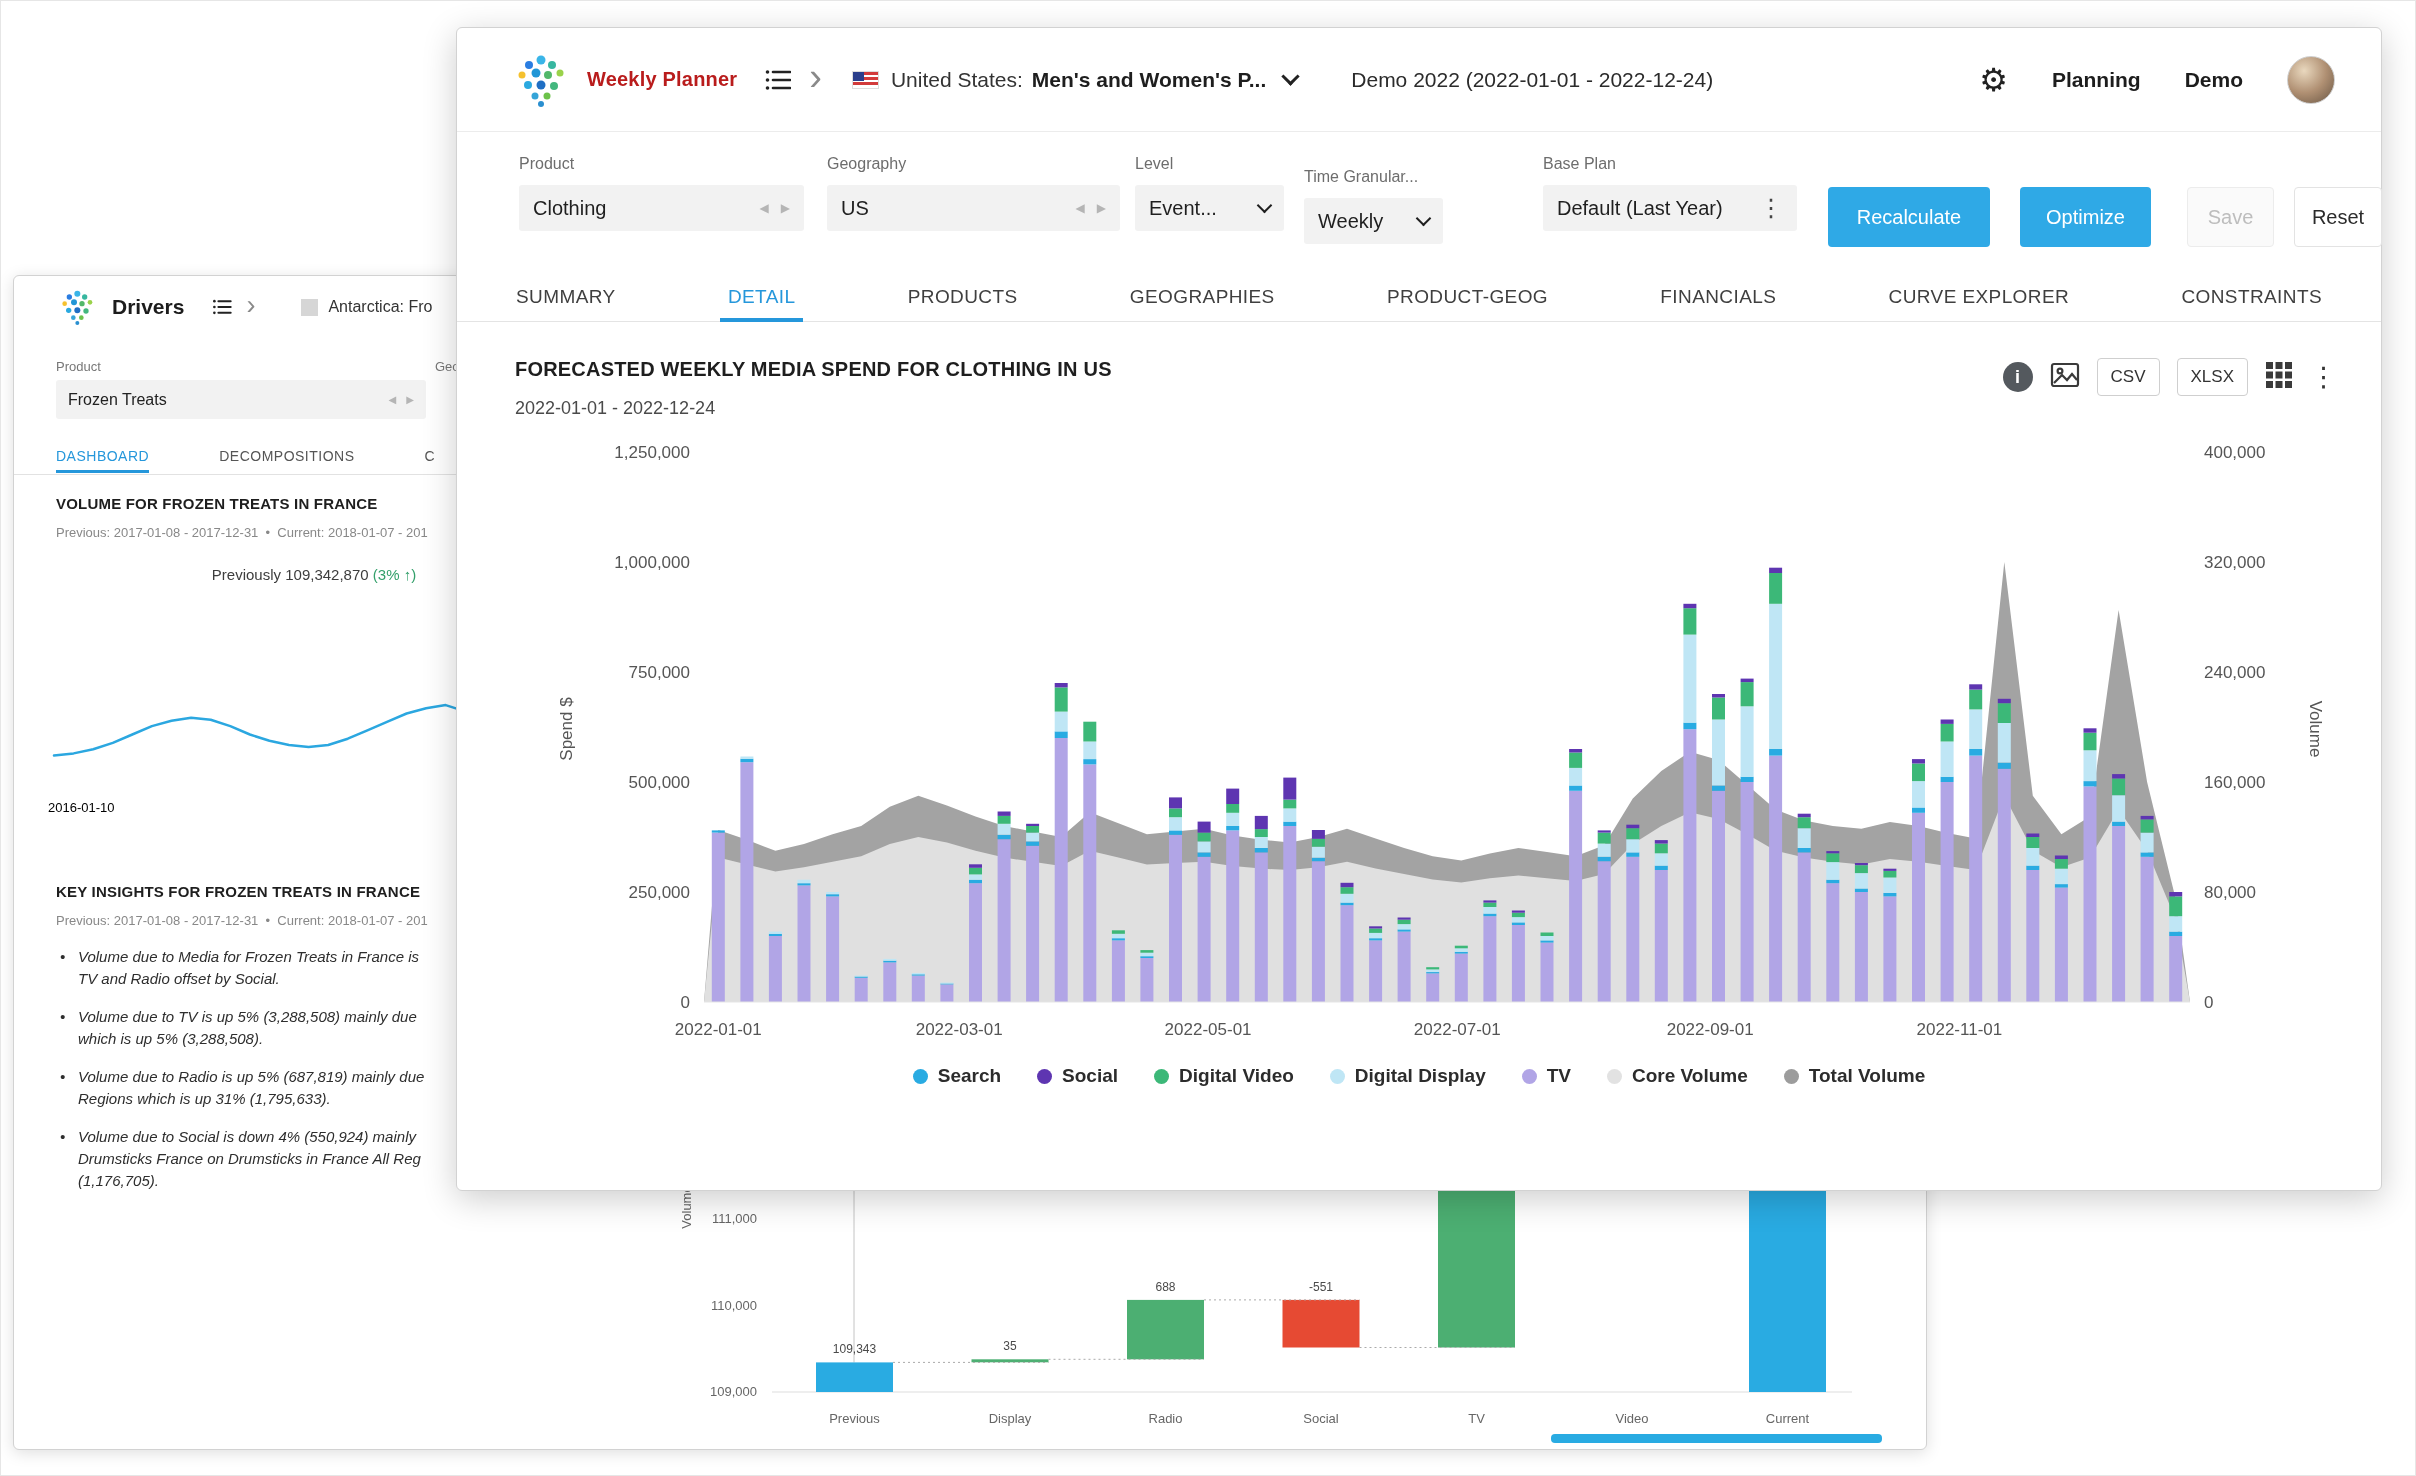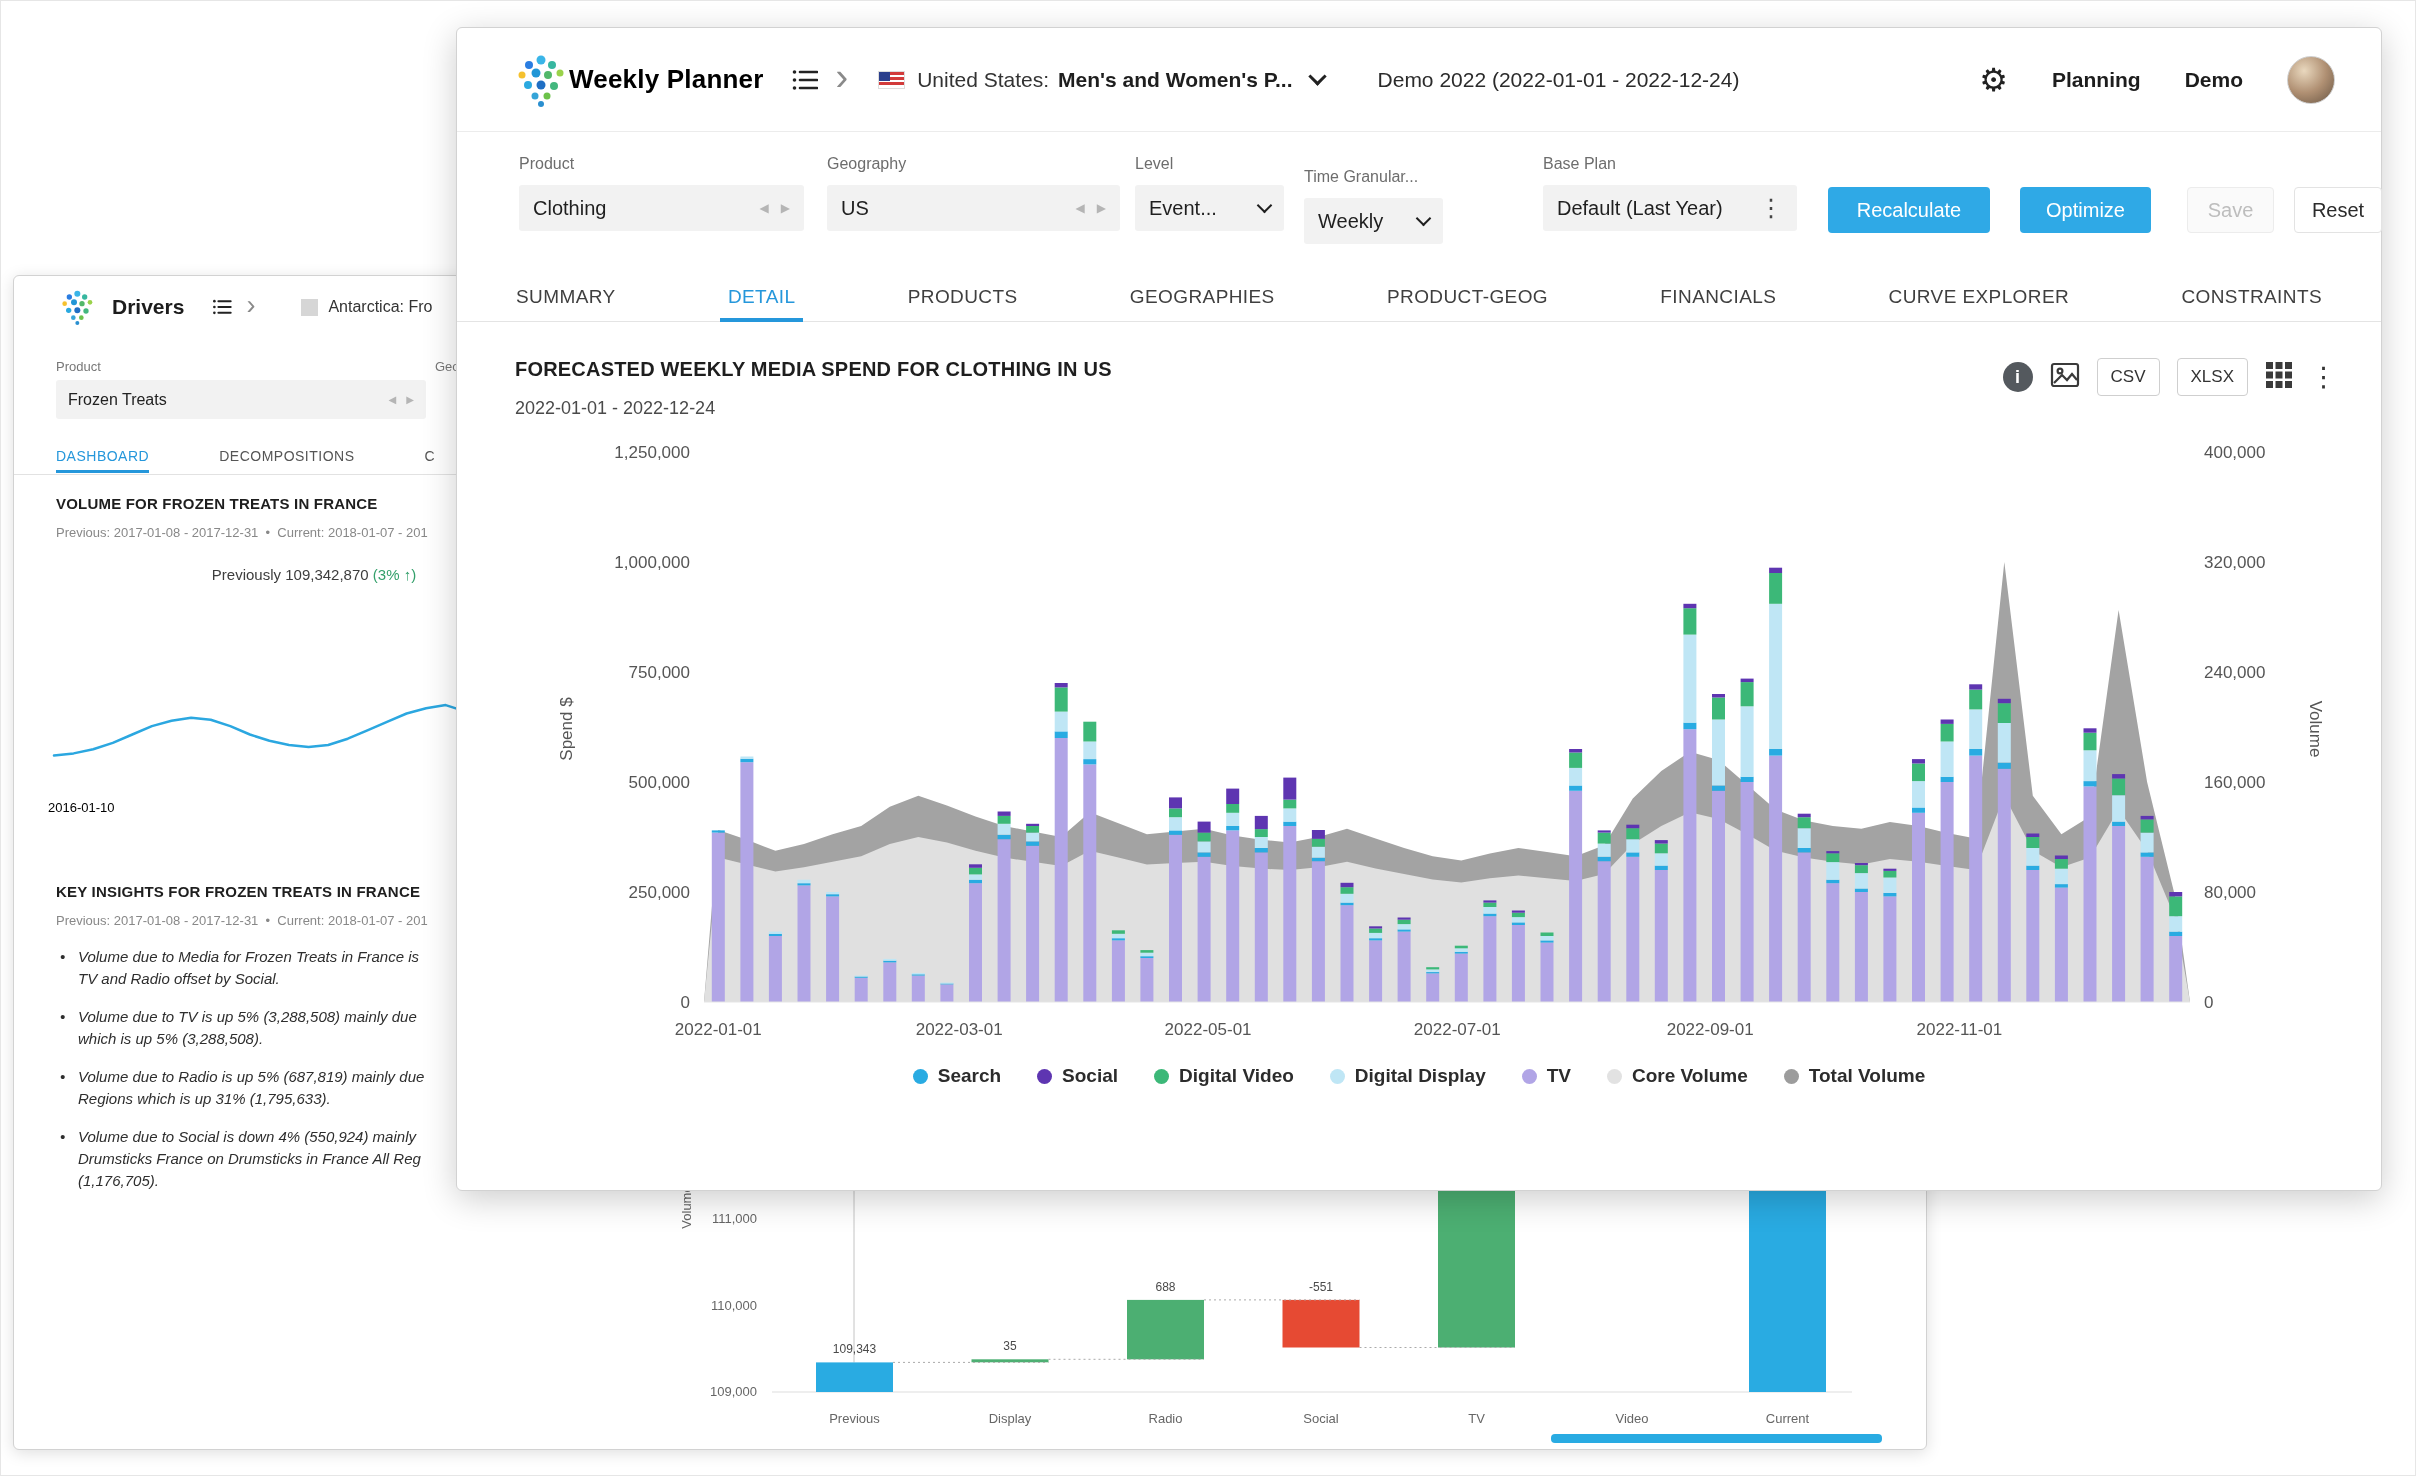--- a/index.html
+++ b/index.html
@@ -6,21 +6,21 @@
   html,body { width:2416px; height:1476px; }
   body { font-family:"Liberation Sans", sans-serif; background:#fff; position:relative; }
   .canvas { position:relative; width:2416px; height:1476px; background:#fff; overflow:hidden; border:1px solid #e6e6e6; }
 
   .window { position:absolute; background:#fff; border:1px solid #d2d2d2; border-radius:6px; }
   #drivers-window { left:12px; top:274px; width:1914px; height:1175px; z-index:1; box-shadow:0 3px 16px rgba(0,0,0,.13); }
   #main-window   { left:455px; top:26px;  width:1926px; height:1164px; z-index:5; box-shadow:0 8px 34px rgba(0,0,0,.20); }
 
   
   .mw-header { display:flex; align-items:center; height:104px; padding:0 46px 0 58px; border-bottom:1px solid #ececec; }
-  .mw-title { font-size:26px; font-weight:bold; color:#000000; letter-spacing:.2px; white-space:nowrap; }
+  .mw-title { font-size:20px; font-weight:bold; color:#b91c1c; margin-left:18px; letter-spacing:.2px; white-space:nowrap; }
   .icon-gap { margin-left:28px; }
   .chev-right { font-size:38px; color:#8a8a8a; margin-left:18px; line-height:1; margin-top:-6px; }
   .flag { width:27px; height:18px; margin-left:30px; position:relative; flex:0 0 auto;
           background:repeating-linear-gradient(180deg,#d23b3b 0 2.6px,#fff 2.6px 5.2px); border:1px solid #ddd; }
   .flag::after { content:""; position:absolute; left:0; top:0; width:11px; height:9px; background:#2b3f8c; }
   .scope-label { font-size:21px; color:#333; margin-left:12px; white-space:nowrap; }
   .scope-value { font-size:21px; font-weight:bold; color:#1e1e1e; margin-left:9px; white-space:nowrap; }
   .caret { width:13px; height:13px; border-right:3px solid #222; border-bottom:3px solid #222; transform:rotate(45deg); }
   .scope-caret { margin-left:18px; margin-top:-6px; }
   .plan-range { font-size:21px; color:#2b2b2b; margin-left:54px; white-space:nowrap; }
@@ -31,21 +31,21 @@
             background:radial-gradient(circle at 35% 30%, #e9d8be, #b09073 50%, #6e5a47 95%); border:1px solid #cfcfcf; }
 
   
   .filters { position:relative; height:146px; }
   .fgroup { position:absolute; top:23px; }
   .flabel { font-size:16px; color:#6d6d6d; margin-bottom:12px; white-space:nowrap; }
   .fcontrol { height:46px; background:#f2f2f2; border-radius:3px; display:flex; align-items:center; padding:0 14px; font-size:20px; color:#1f1f1f; }
   .pager { margin-left:auto; display:flex; gap:12px; color:#b5b5b5; font-size:12px; }
   .kebab { font-size:24px; color:#444; margin-left:auto; line-height:1; }
   .ctrl-caret { margin-left:auto; margin-top:-5px; width:11px; height:11px; border-width:0 2.5px 2.5px 0; border-style:solid; border-color:#1f1f1f; transform:rotate(45deg); }
-  .btn { position:absolute; top:55px; height:46px; border-radius:4px; display:flex; align-items:center; justify-content:center; font-size:20px; cursor:pointer; border:none; }
+  .btn { position:absolute; top:55px; height:60px; border-radius:4px; display:flex; align-items:center; justify-content:center; font-size:20px; cursor:pointer; border:none; }
   .btn-primary { background:#2fa9e6; color:#fff; }
   .btn-disabled { background:#fafafa; color:#bdbdbd; border:1px solid #ececec; }
   .btn-plain { background:#fff; color:#2b2b2b; border:1px solid #e3e3e3; }
 
   
   .mw-tabs { display:flex; justify-content:space-between; align-items:flex-end; padding:0 59px; height:44px; border-bottom:1px solid #e4e4e4; }
   .mw-tab { font-size:19px; color:#3f3f3f; letter-spacing:.4px; padding-bottom:13px; position:relative; white-space:nowrap; cursor:pointer; }
   .mw-tab.active { color:#2597db; }
   .mw-tab.active::after { content:""; position:absolute; left:-8px; right:-8px; bottom:-1px; height:4px; background:#2597db; }
 

